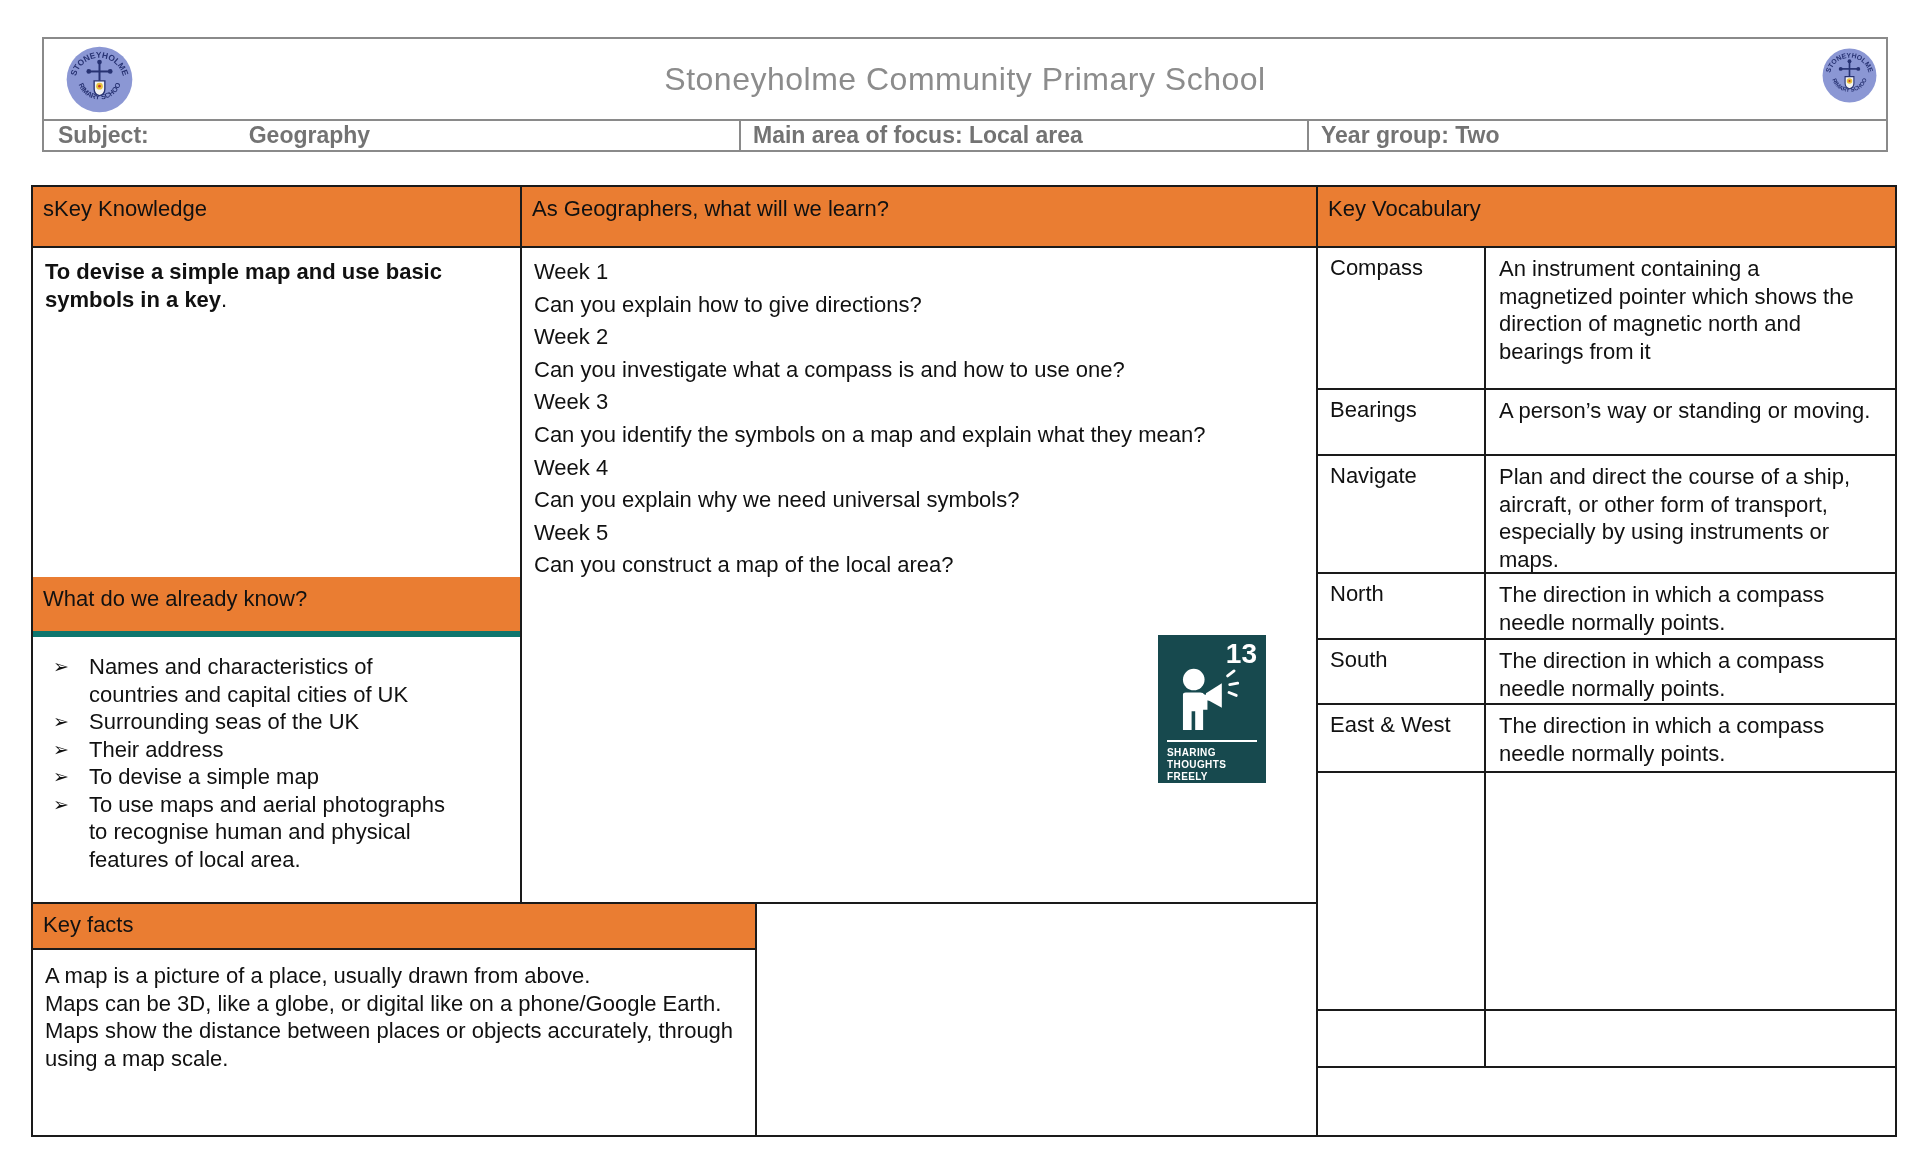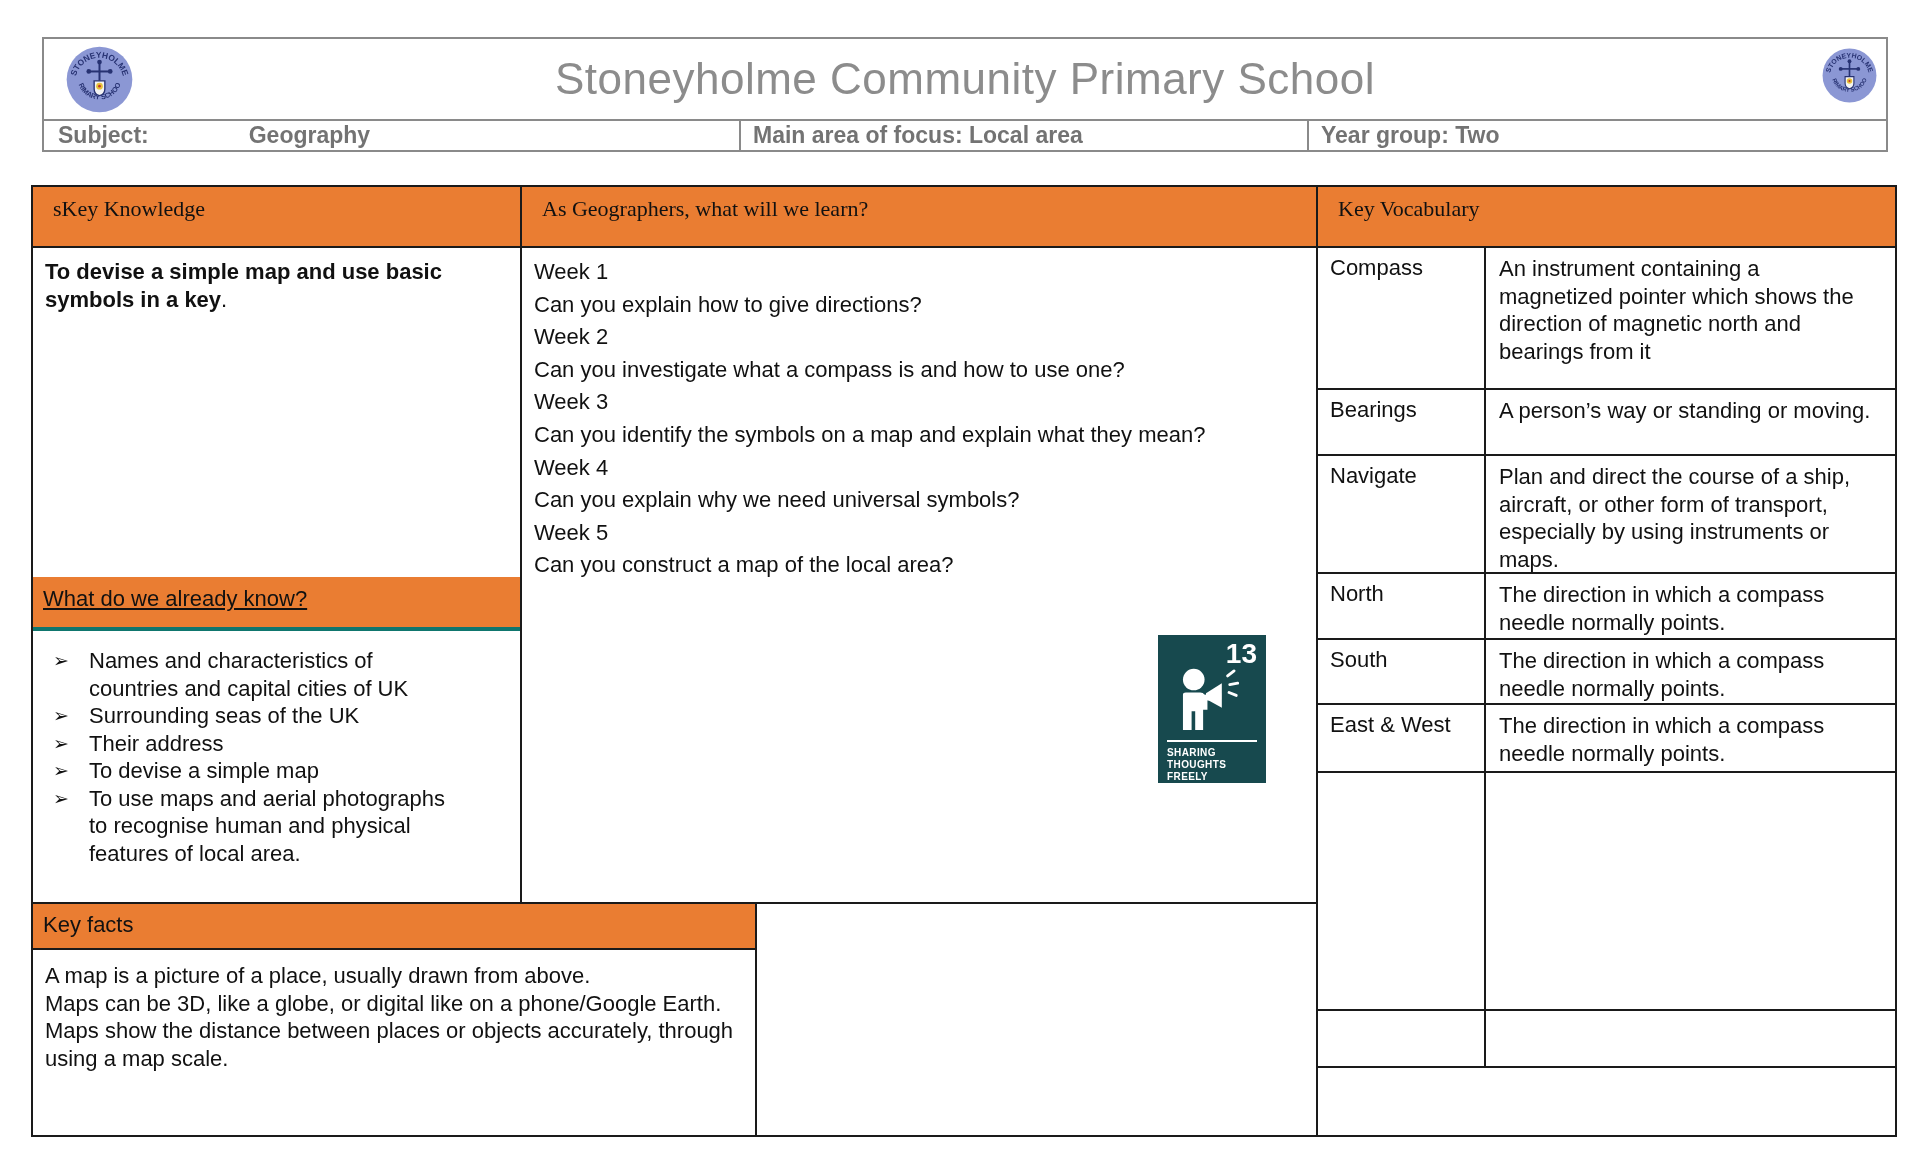--- a/index.html
+++ b/index.html
@@ -12,53 +12,53 @@
 
   
   .header-box {
     position: absolute; left: 42px; top: 37px; width: 1846px; height: 115px;
     border: 2px solid #8a8a8a;
   }
   .title-row { height: 80px; position: relative; display: flex; align-items: center; justify-content: center; }
   .logo { position: absolute; }
   .logo.left  { left: 22px;  top: 7px;  width: 67px; height: 67px; }
   .logo.right { right: 9px;  top: 9px;  width: 55px; height: 55px; }
-  .page-title { font-size: 44px; color: #8c8c8c; letter-spacing: 0.5px; white-space: nowrap; }
+  .page-title { font-size: 32px; color: #8c8c8c; letter-spacing: 0.5px; white-space: nowrap; }
 
   .subject-row {
     height: 31px; border-top: 2px solid #8a8a8a; display: flex; align-items: center;
     font-weight: bold; color: #737373; font-size: 23px;
   }
   .subj-c1 { width: 697px; padding-left: 14px; height: 100%; display:flex; align-items:center; border-right: 2px solid #8a8a8a; }
   .subj-c1 .value { margin-left: 100px; }
   .subj-c2 { width: 568px; padding-left: 12px; height: 100%; display:flex; align-items:center; border-right: 2px solid #8a8a8a; }
   .subj-c3 { flex: 1; padding-left: 12px; height: 100%; display:flex; align-items:center; }
 
   
   .main-table {
     position: absolute; left: 31px; top: 185px; width: 1866px; height: 952px;
     border: 2px solid #1a1a1a; display: flex; flex-direction: column;
     font-size: 22px;
   }
   .orange { background: #ea7d32; }
 
   .thead { display: flex; height: 61px; border-bottom: 2px solid #1a1a1a; }
-  .th { padding: 9px 0 0 20px; font-size: 22px; color:#111;font-family:Liberation Serif, serif; }
+  .th { padding: 9px 0 0 10px; font-size: 22px; color:#111; }
   .th1 { width: 489px; border-right: 2px solid #1a1a1a; }
   .th2 { width: 796px; border-right: 2px solid #1a1a1a; }
   .th3 { flex: 1; }
 
   .tbody { display: flex; flex: 1; }
   .left-region { width: 1285px; border-right: 2px solid #1a1a1a; display: flex; flex-direction: column; }
   .upper { height: 656px; display: flex; border-bottom: 2px solid #1a1a1a; }
 
   .col1 { width: 489px; border-right: 2px solid #1a1a1a; display: flex; flex-direction: column; }
   .knowledge { height: 329px; padding: 10px 14px 0 12px; font-weight: bold; line-height: 1.28; }
   .knowledge .suffix { font-weight: normal; }
-  .ak-header { height: 54px; border-bottom: 4px solid #0f766e; padding: 9px 0 0 10px; text-decoration: underline; }
+  .ak-header { height: 60px; border-bottom: 6px solid #0f766e; padding: 9px 0 0 10px; }
   .bullets { flex: 1; padding: 16px 8px 0 12px; }
   .bullet-row { display: flex; line-height: 27.5px; }
   .bullet-marker { width: 44px; padding-left: 8px; flex: none; font-size: 19px; }
   .bullet-text { flex: 1; padding-right: 50px; }
 
   .col2 { flex: 1; position: relative; padding: 8px 0 0 12px; }
   .week-line { line-height: 32.6px; white-space: nowrap; }
 
   
   .badge {

